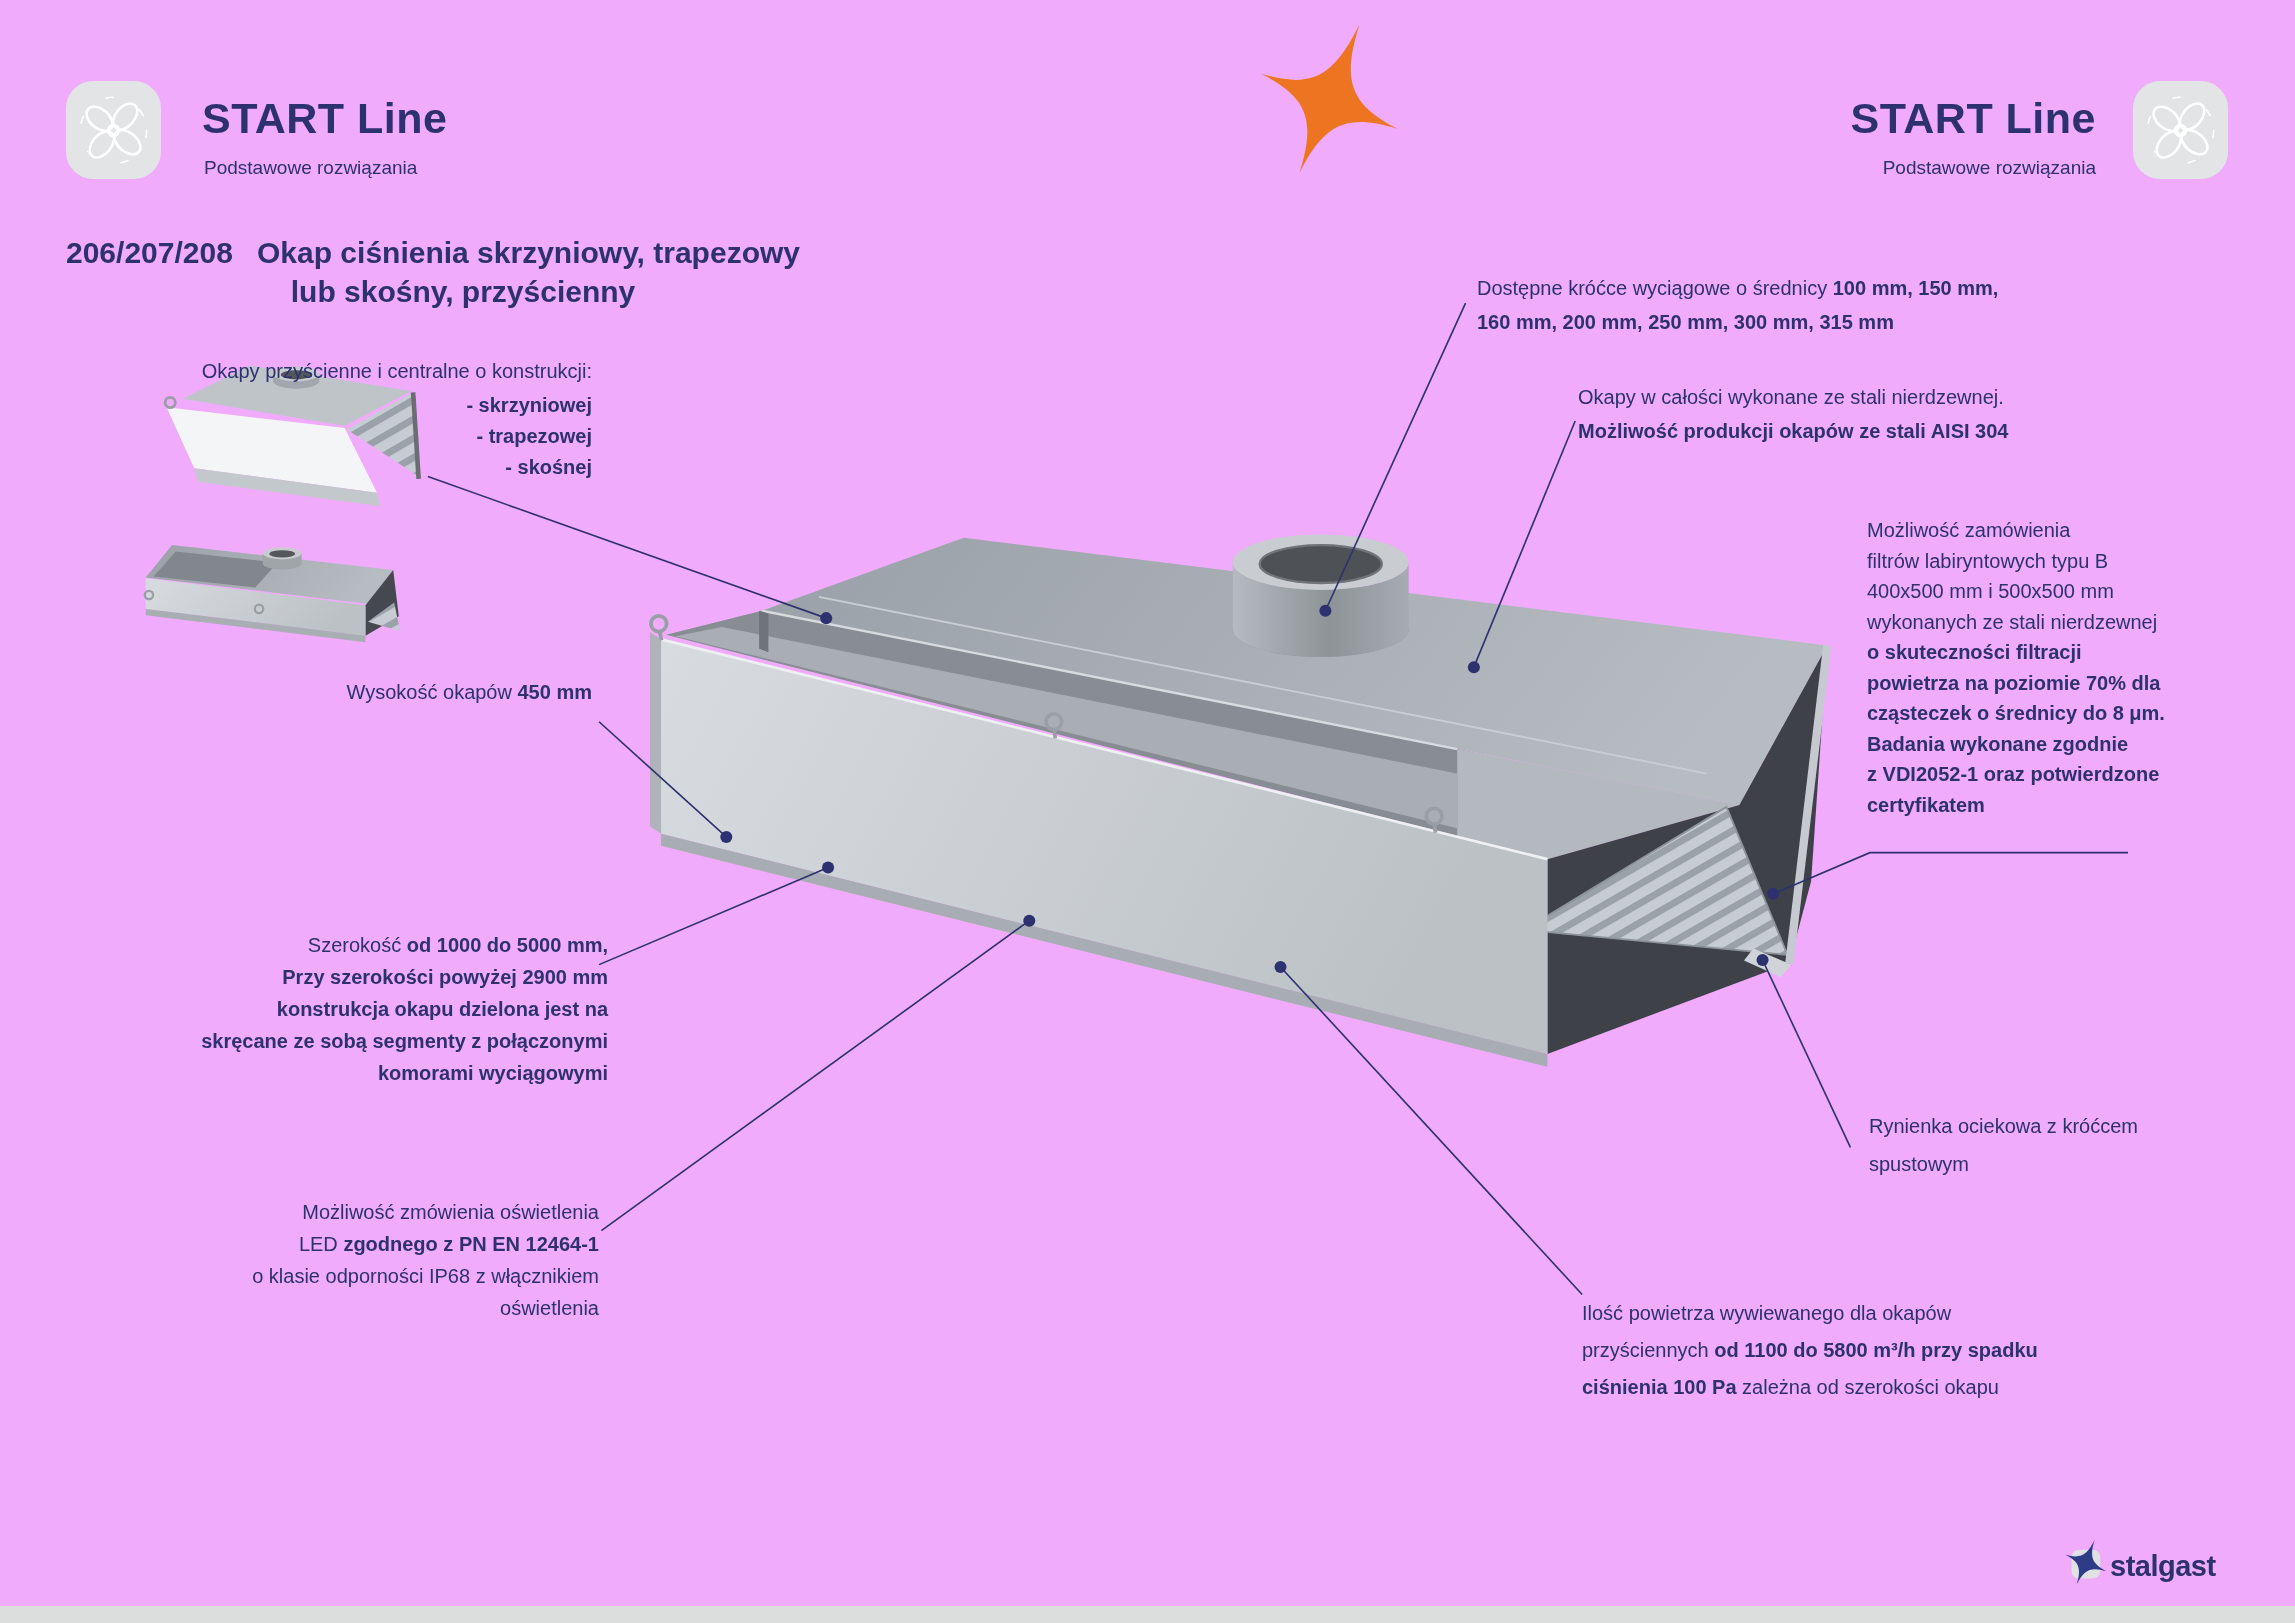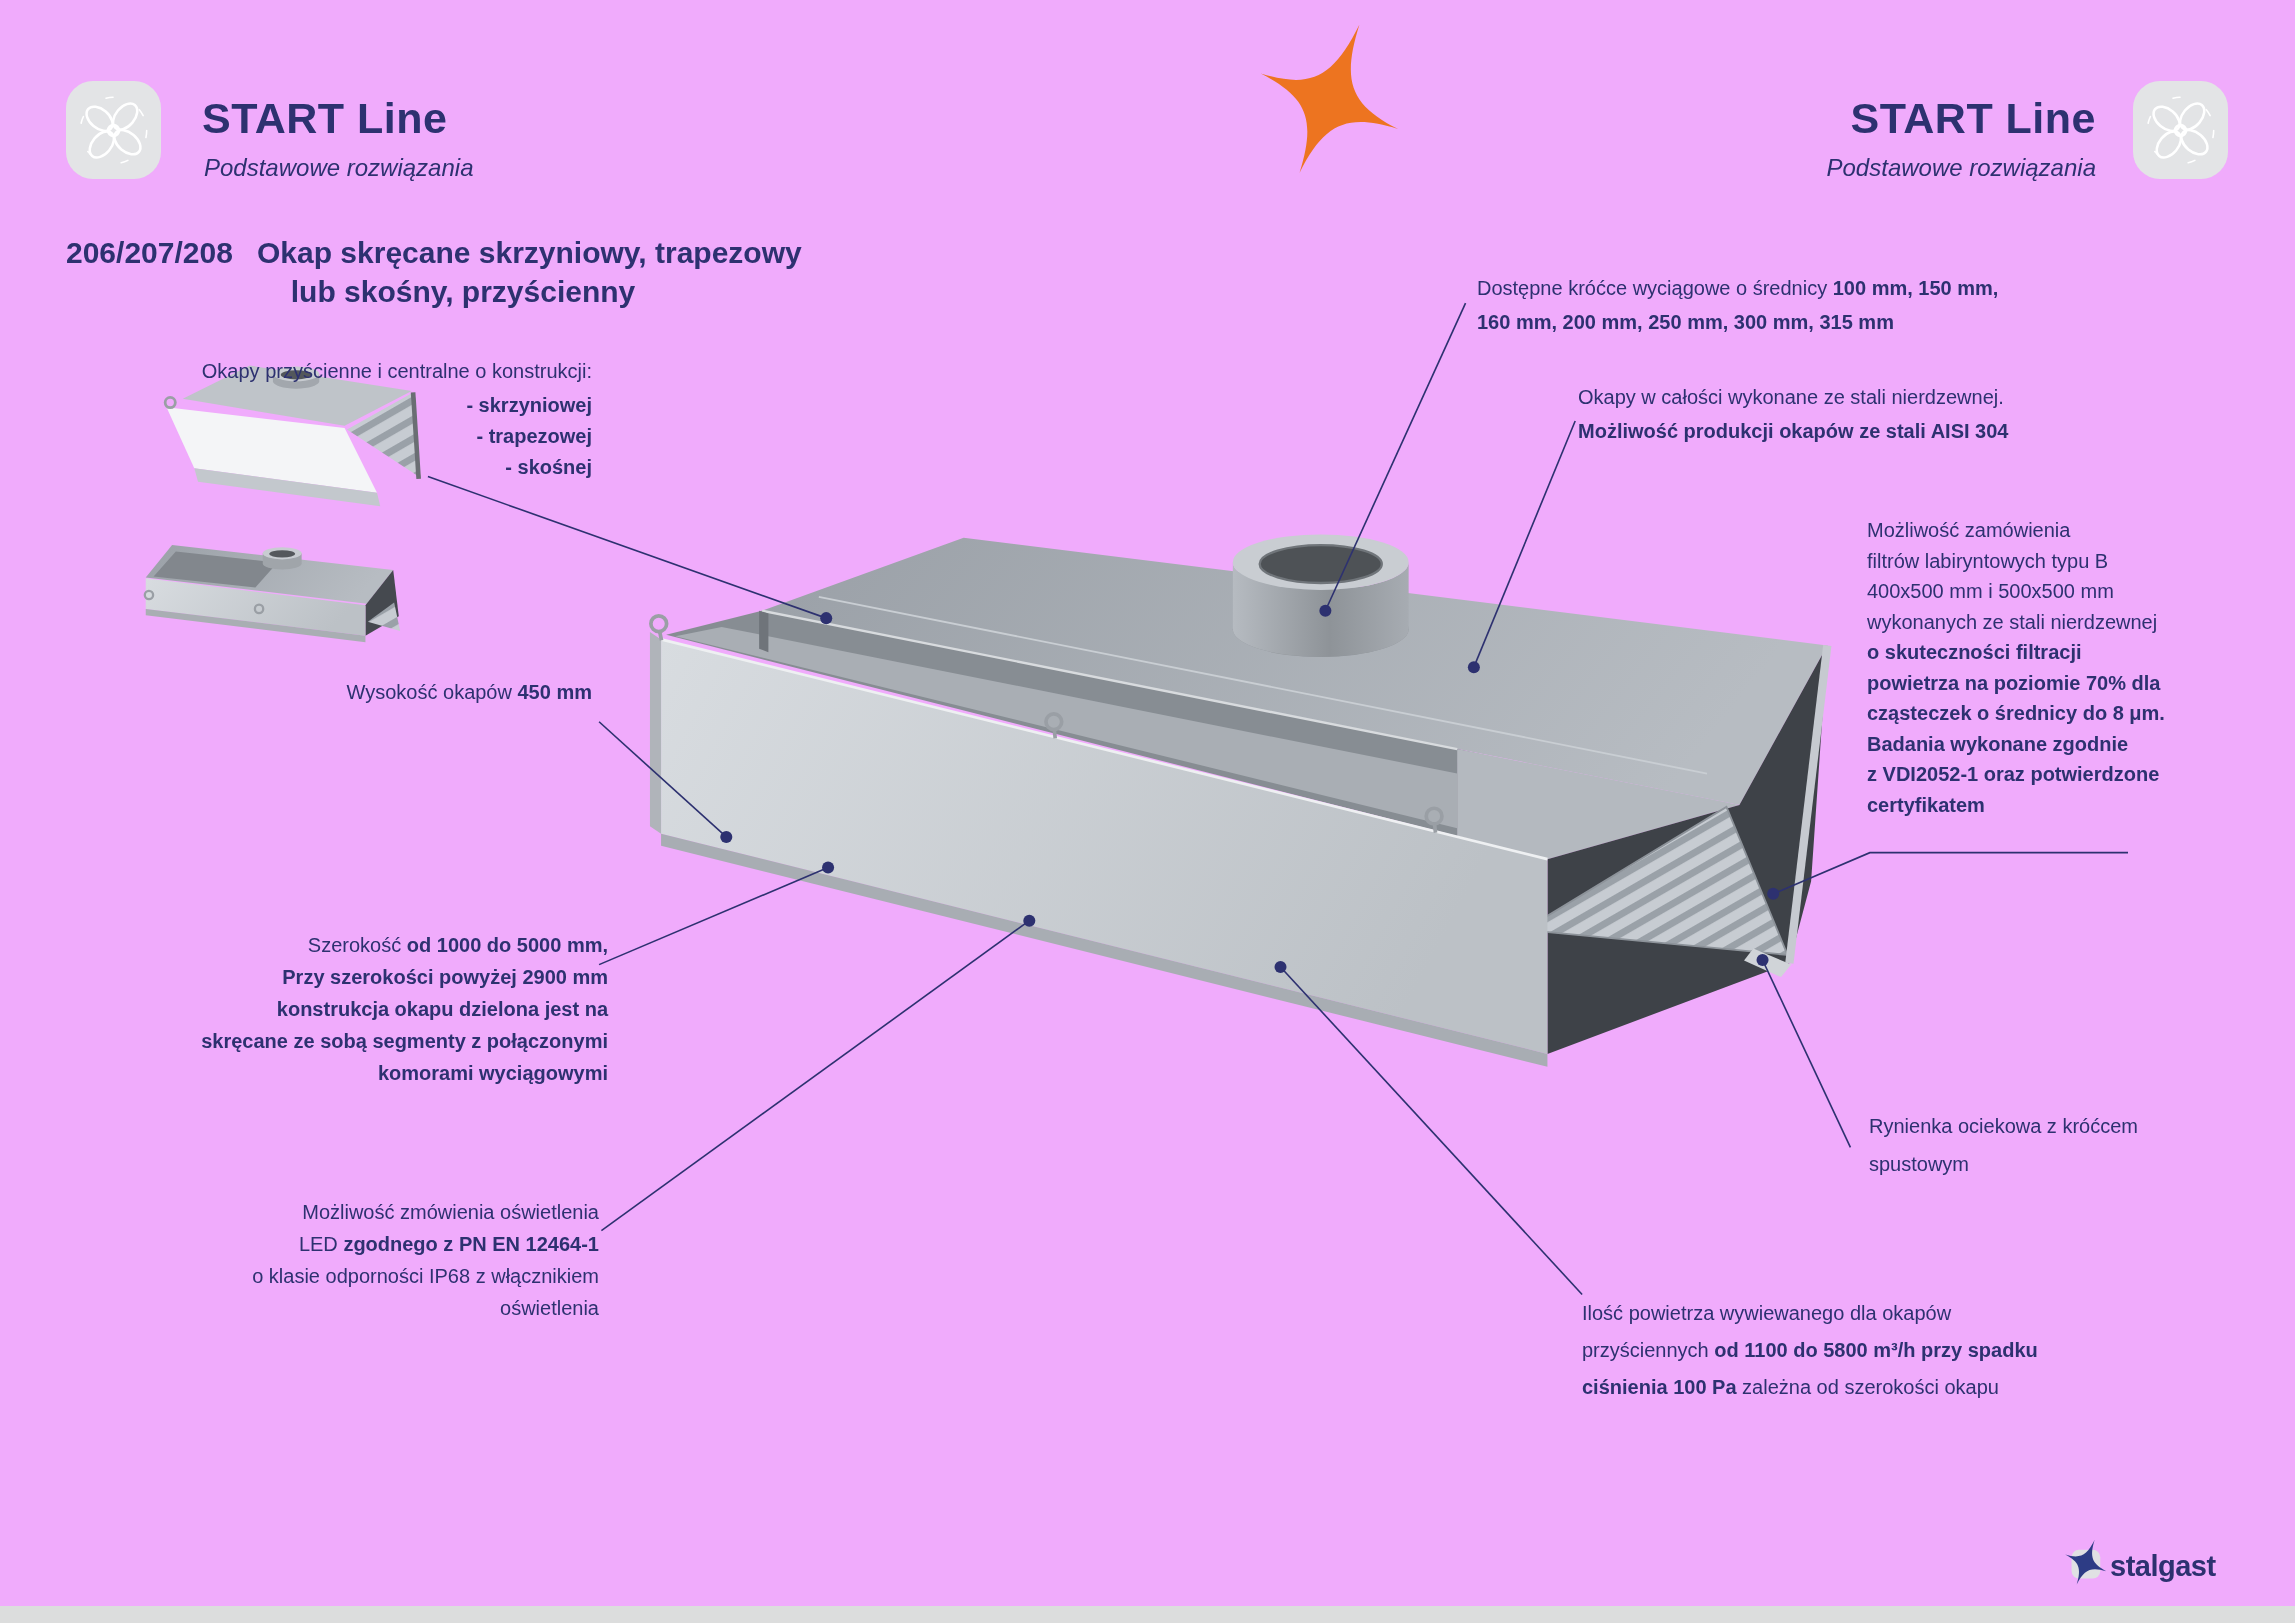--- a/index.html
+++ b/index.html
@@ -7,21 +7,21 @@
         font-family:"Liberation Sans","DejaVu Sans",sans-serif;color:#2d3170;background:#f0abfc;}
   svg.art{position:absolute;left:0;top:0;width:2295px;height:1623px;z-index:1;}
   .txt{position:absolute;z-index:2;}
   .b{font-weight:700;}
   .r{text-align:right;}
   
   .logo-box{position:absolute;width:95px;height:98px;border-radius:27px;background:#e3e4e6;
             display:flex;align-items:center;justify-content:center;z-index:2;}
   .logo-box svg{width:79px;height:79px;}
   .hdr-title{font-size:43px;font-weight:700;letter-spacing:0.5px;line-height:51px;}
-  .hdr-sub{font-size:24px;line-height:29px;font-style:italic;}
+  .hdr-sub{font-size:19px;line-height:29px;}
   
   .prod{font-size:30px;font-weight:700;line-height:37px;}
   
   .note{font-size:20px;line-height:32px;}
   .note .tl{white-space:nowrap;}
   .n-constr-h{left:83px;top:355px;width:509px;text-align:right;}
   .n-constr-items{left:176px;top:390px;width:416px;text-align:right;font-weight:700;line-height:31px;}
   .n-height{left:199px;top:676px;width:393px;text-align:right;}
   .n-width{left:85px;top:929px;width:523px;text-align:right;}
   .n-led{left:139px;top:1196px;width:460px;text-align:right;}
@@ -185,21 +185,21 @@
       <ellipse cx="50" cy="27" rx="12" ry="19" transform="rotate(40 50 50)"></ellipse>
       <ellipse cx="50" cy="27" rx="12" ry="19" transform="rotate(130 50 50)"></ellipse>
       <ellipse cx="50" cy="27" rx="12" ry="19" transform="rotate(220 50 50)"></ellipse>
       <ellipse cx="50" cy="27" rx="12" ry="19" transform="rotate(310 50 50)"></ellipse>
       <circle cx="50" cy="50" r="42" stroke-width="2" stroke-dasharray="9 38"></circle>
     </g>
       </svg>
   </div>
 
   <div class="txt prod" style="left:66px;top:234px;">206/207/208</div>
-  <div class="txt prod" style="left:257px;top:234px;">Okap skręcane skrzyniowy, trapezowy</div>
+  <div class="txt prod" style="left:257px;top:234px;">Okap ciśnienia skrzyniowy, trapezowy</div>
   <div class="txt prod" style="left:176px;top:273px;width:574px;text-align:center;">lub skośny, przyścienny</div>
 
   <div class="txt note n-constr-h">Okapy przyścienne i centralne o konstrukcji:</div>
   <div class="txt note n-constr-items">
       <div class="tl">- skrzyniowej</div>
       <div class="tl">- trapezowej</div>
       <div class="tl">- skośnej</div>
     </div>
 
   <div class="txt note n-height">

